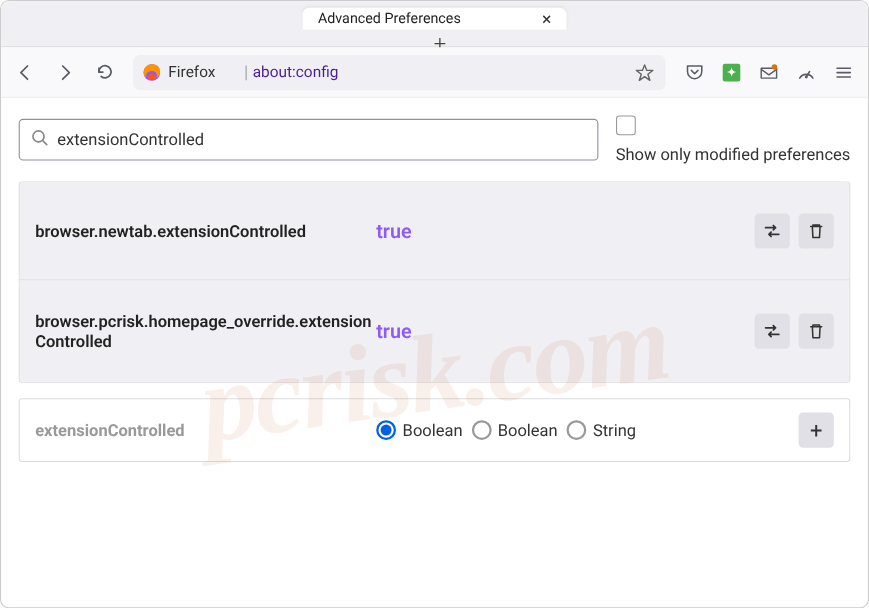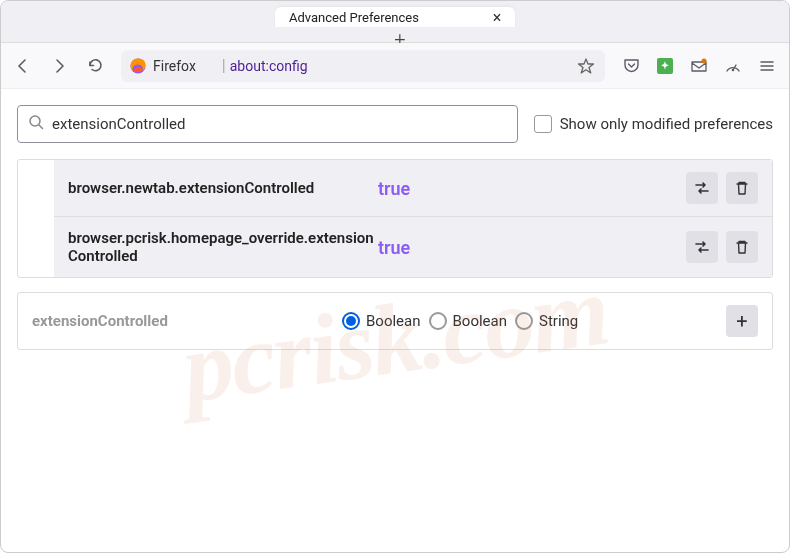--- a/index.html
+++ b/index.html
@@ -190,40 +190,40 @@
       color: #333;
       background: transparent;
     }
     .checkbox-label {
       display: flex;
       align-items: flex-start;
       font-size: 15px;
       color: #333;
       cursor: pointer;
       gap: 8px;
+      flex-direction: column;
     }
     .checkbox {
       width: 18px;
       height: 18px;
       border: 1px solid #999;
       border-radius: 3px;
       cursor: pointer;
     }
     .pref-table {
       border: 1px solid #ddd;
       border-radius: 3px;
       margin-bottom: 14px;
     }
     .pref-row {
       display: flex;
       align-items: center;
-      padding: 12px 14px;
+      padding: 28px 14px;
       background: #f0f0f4;
       border-bottom: 1px solid #ddd;
-      margin-left: 36px;
     }
     .pref-row:last-child {
       border-bottom: none;
     }
     .pref-name {
       font-size: 15px;
       font-weight: 600;
       color: #222;
       width: 310px;
       word-break: break-word;

